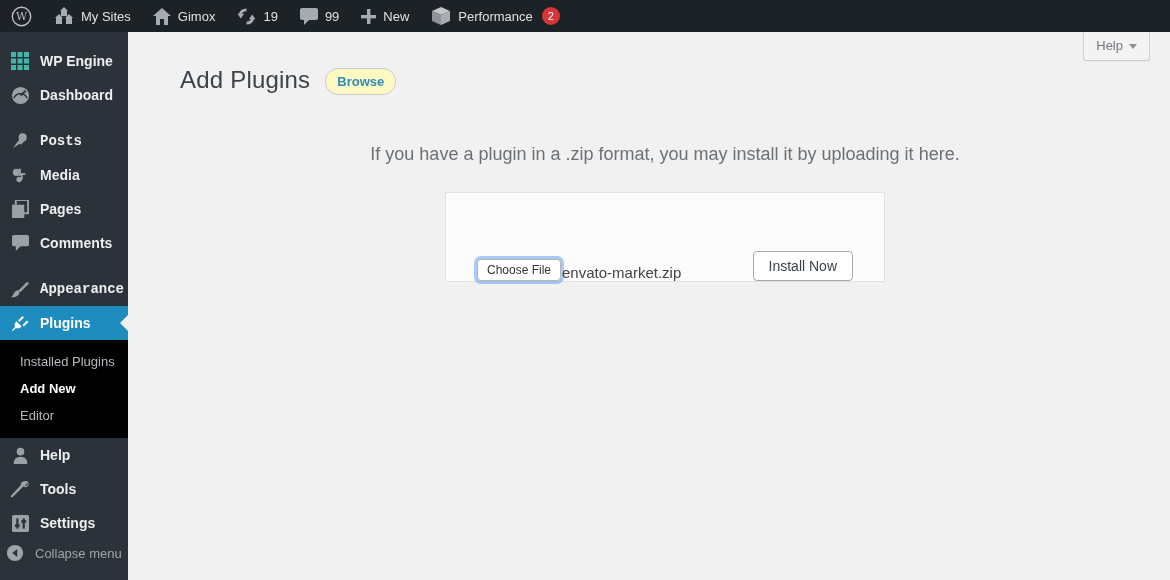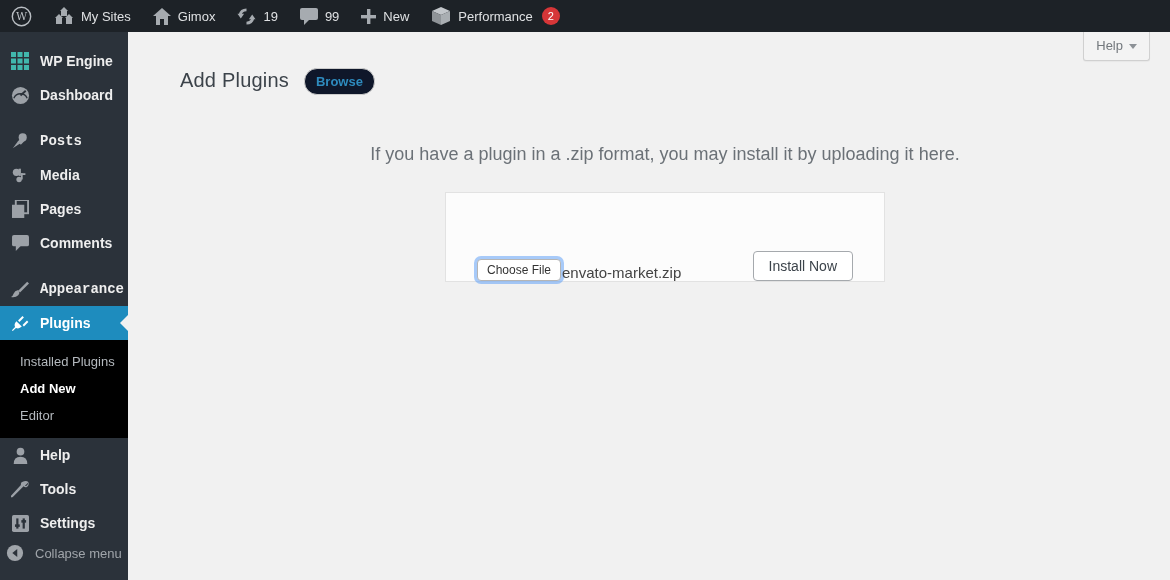--- a/index.html
+++ b/index.html
@@ -69,26 +69,26 @@
     display: flex; align-items: center; gap: 6px;
     box-shadow: 0 1px 1px rgba(0,0,0,0.04);
   }
   .caret-down {
     width: 0; height: 0; border-left: 4px solid transparent;
     border-right: 4px solid transparent; border-top: 5px solid #8c9196;
     display: inline-block; margin-top: 1px;
   }
   .title-row { padding-top: 21px; display: flex; align-items: center; }
   .page-title {
-    font-size: 20px; font-weight: 400; color: #3c434a; line-height: 1.25;
+    font-size: 24px; font-weight: 400; color: #3c434a; line-height: 1.25;
     letter-spacing: 0.2px;
   }
   .browse-btn {
     margin-left: 15px; margin-top: 3px;
-    background: #0f172a; border: 1px solid #cccccc; border-radius: 13px;
+    background: #fef9c3; border: 1px solid #cccccc; border-radius: 13px;
     color: #2e8bbe; font-size: 13px; font-weight: 600;
     padding: 5px 11px; cursor: pointer; font-family: inherit;
   }
   .intro-text {
     text-align: center; margin-top: 49px;
     font-size: 18px; color: #6b7177;
   }
   .upload-box {
     width: 440px; height: 90px; margin: 27px auto 0;
     background: #fcfcfc; border: 1px solid #e2e2e2;

